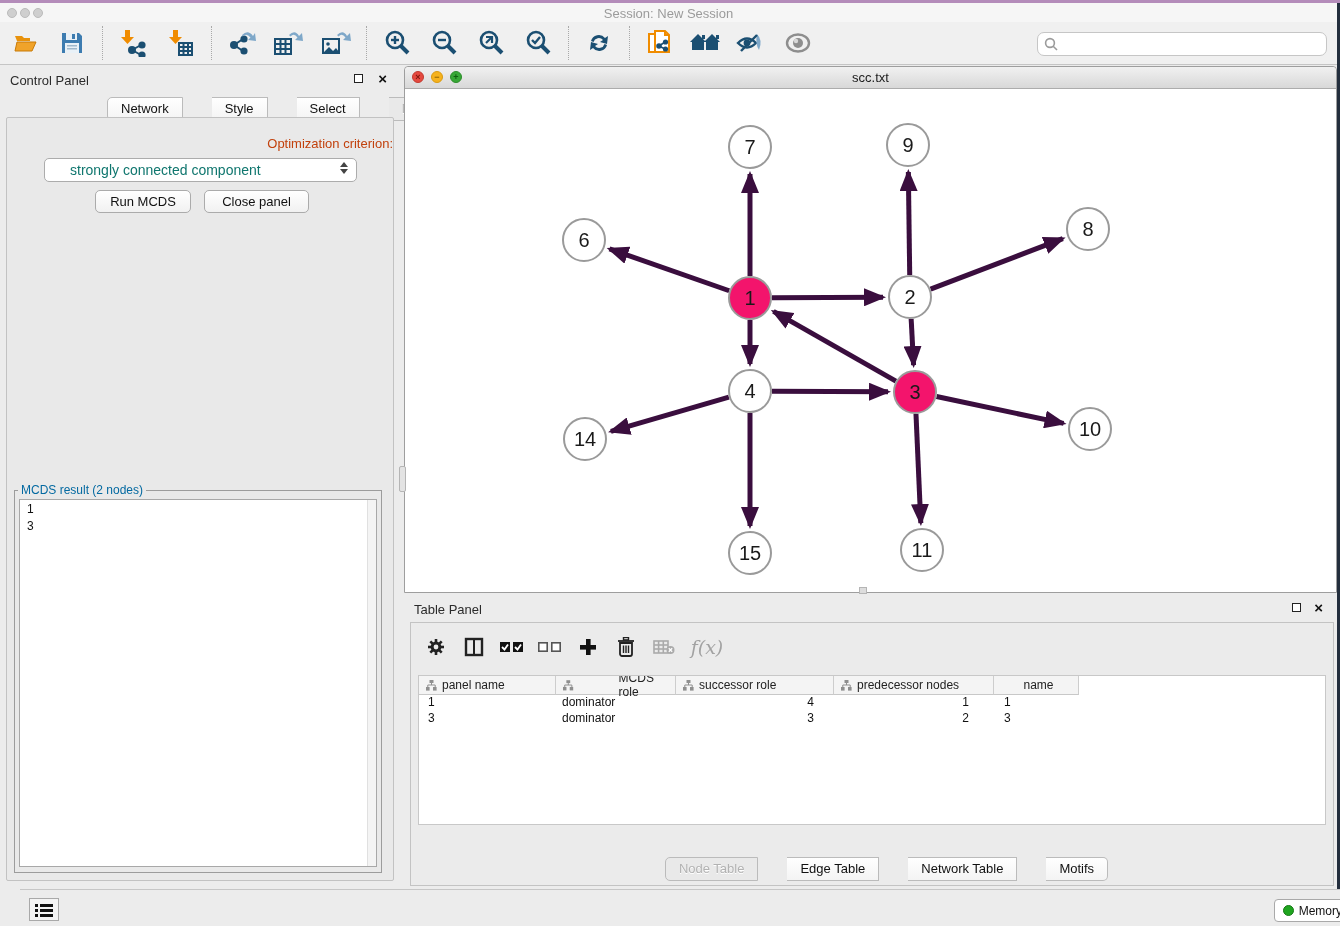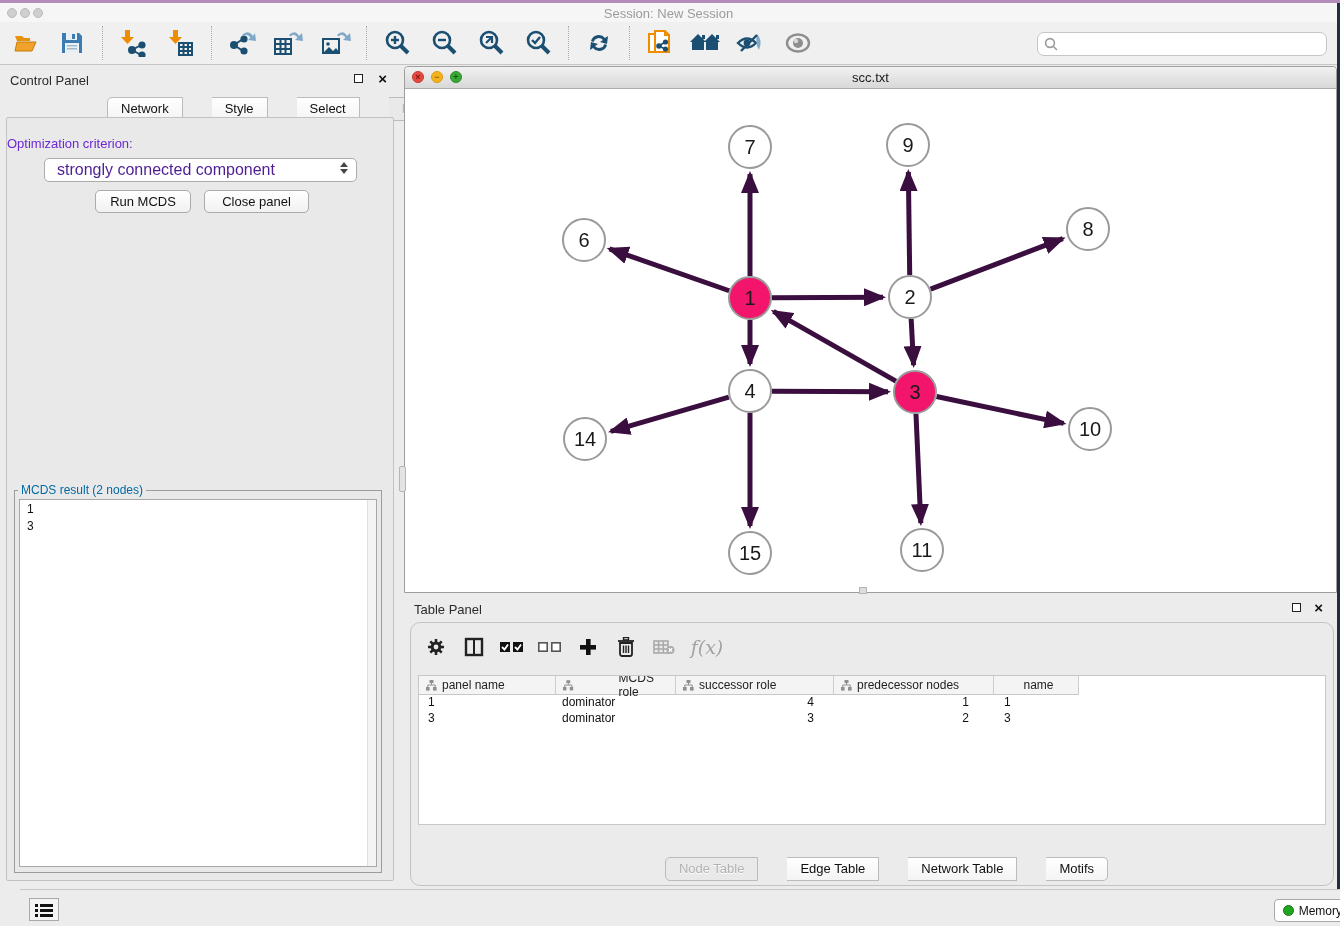--- a/index.html
+++ b/index.html
@@ -31,22 +31,22 @@
   
   .tabstrip { position:absolute; display:flex; }
   .tab { font-size:13px; padding:3px 13px 4px 13px; background:linear-gradient(#FFFFFF,#F4F4F4); border:1px solid #BBB; border-left:none; color:#111; white-space:nowrap;margin-left:29px; }
   .tab:first-child { border-left:1px solid #BBB; border-radius:5px 0 0 5px; }
   .tab:last-child { border-radius:0 5px 5px 0; }
   .tab.active { background:#E9E9E9; color:#B2B2B2; text-shadow:0 1px 0 #FFF; }
 
   
   .control-panel { position:absolute; left:0; top:65px; width:401px; height:824px; background:#ECECEC; }
   .cp-content { position:absolute; left:6px; right:7px; top:52px; bottom:8px; border:1px solid #C2C2C2; background:#E9E9E9; border-radius:2px; }
-  .opt-label { position:absolute; top:18px; left:0; right:0; text-align:left; font-size:13px; color:#6d28d9; }
-  .dropdown { position:absolute; top:40px; left:37px; width:313px; height:24px; background:#FFF; border:1px solid #ACACAC; border-radius:5px; font-size:16px; color:#4c1d95; display:flex; align-items:center; padding-left:12px; }
+  .opt-label { position:absolute; top:18px; left:0; right:0; text-align:right; font-size:13px; color:#c2410c; }
+  .dropdown { position:absolute; top:40px; left:37px; width:313px; height:24px; background:#FFF; border:1px solid #ACACAC; border-radius:5px; font-size:14px; color:#0f766e; display:flex; align-items:center; padding-left:25px; }
   .dd-arrows { position:absolute; right:8px; top:3px; display:flex; flex-direction:column; align-items:center; }
   .dd-arrows i { display:block; width:0; height:0; border-left:4px solid transparent; border-right:4px solid transparent; }
   .dd-up { border-bottom:5px solid #444; margin-bottom:2px; }
   .dd-down { border-top:5px solid #444; }
   .btn { position:absolute; height:23px; background:linear-gradient(#FFFFFF,#F1F1F1); border:1px solid #ABABAB; border-radius:5px; font-size:13px; color:#111; display:flex; align-items:center; justify-content:center; }
   .result-group { position:absolute; left:7px; right:11px; top:372px; bottom:7px; border:1px solid #9C9C9C; }
   .result-legend { position:absolute; top:-8px; left:3px; background:#E9E9E9; padding:0 3px; font-size:12px; color:#0369a1; }
   .result-box { position:absolute; left:4px; right:4px; top:8px; bottom:5px; background:#FFF; border:1px solid #A8A8A8; font-size:12px; color:#111; }
   .result-box .line { padding:1px 0 0 7px; line-height:16px; }
   .result-scroll { position:absolute; right:0; top:0; bottom:0; width:9px; background:#F4F4F4; border-left:1px solid #E0E0E0; }
@@ -58,21 +58,21 @@
   .traffic.red { background:#E5493F; border:1px solid #C13B31; color:#7E150D; }
   .traffic.yellow { background:#F6B21D; border:1px solid #D99B12; color:#8F6404; }
   .traffic.green { background:#37A835; border:1px solid #2D8C2B; color:#0F5E0F; }
   .net-title { position:absolute; left:0; right:0; top:3px; text-align:center; font-size:13px; color:#1A1A1A; }
   .net-canvas { position:absolute; left:0; top:22px; right:0; bottom:0; background:#FFF; }
   .grip-v { position:absolute; left:399px; top:466px; width:7px; height:26px; background:#E3E3E3; border:1px solid #B5B5B5; border-radius:2px; }
   .grip-h { position:absolute; left:859px; top:587px; width:8px; height:7px; background:#DDD; border:1px solid #B5B5B5; }
 
   
   .table-panel { position:absolute; left:404px; top:595px; width:933px; height:294px; background:#ECECEC; }
-  .tp-inner { position:absolute; left:6px; right:3px; top:27px; bottom:3px; border:1px solid #C3C3C3; background:#EBEBEB; border-radius:10px; }
+  .tp-inner { position:absolute; left:6px; right:3px; top:27px; bottom:3px; border:1px solid #C3C3C3; background:#EBEBEB; border-radius:0; }
   .tp-toolbar { position:absolute; left:6px; top:4px; height:40px; display:flex; align-items:center; }
   .tp-icon { width:30px; height:30px; display:flex; align-items:center; justify-content:center; margin:0 4px; }
   .fx-label { font-family:"DejaVu Serif", serif; font-style:italic; font-size:19px; color:#A2A2A2; }
   .data-table { position:absolute; left:7px; right:7px; top:52px; bottom:60px; background:#FFF; border:1px solid #C8C8C8; overflow:hidden; }
   .thead { display:flex; height:19px; }
   .th { background:#F4F4F4; border-right:1px solid #CDCDCD; border-bottom:1px solid #C8C8C8; font-size:12px; color:#222; display:flex; align-items:center; }
   .th .th-label { margin-left:5px; }
   .th .tree-ico { margin-left:7px; }
   .trow { display:flex; height:16px; font-size:12px; color:#111; }
   .tc { overflow:hidden; white-space:nowrap; }

